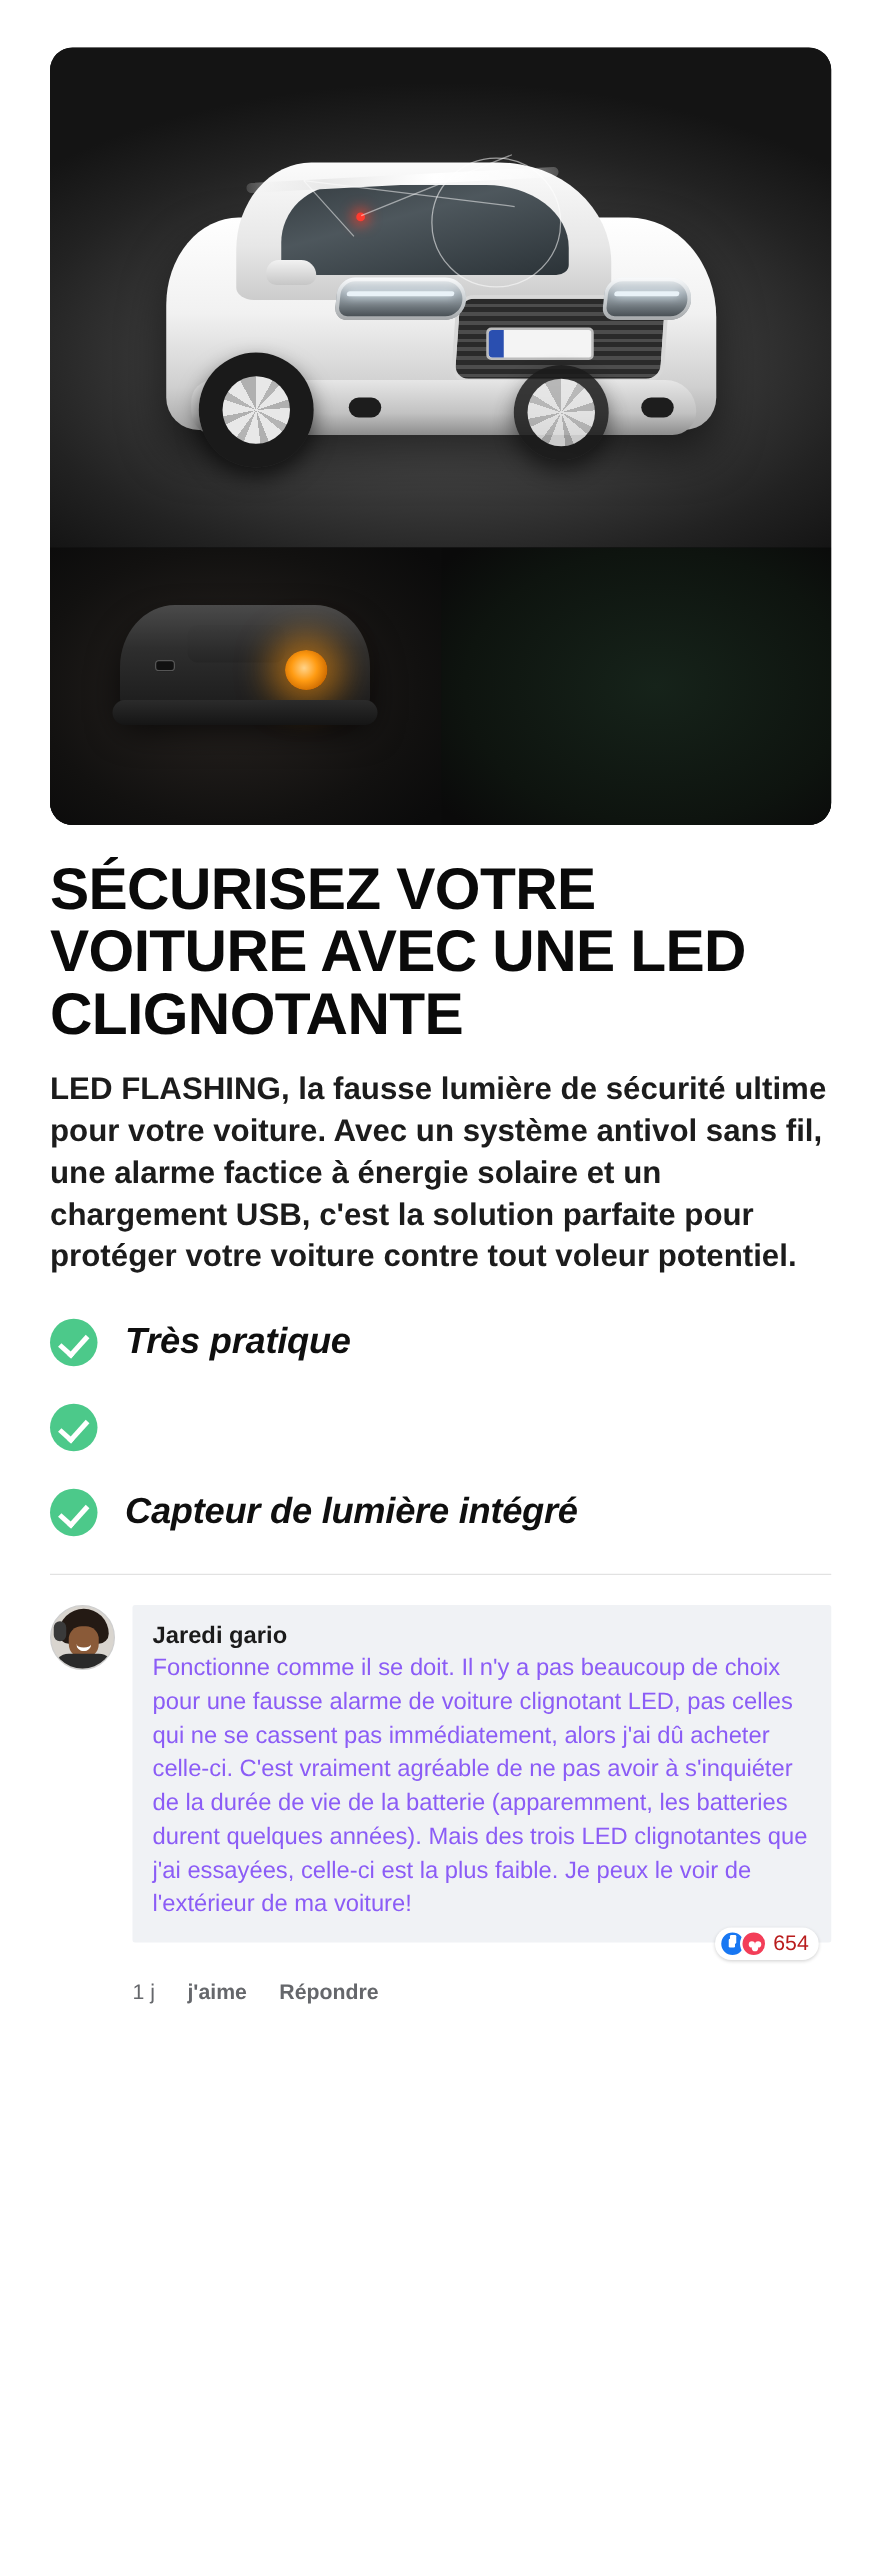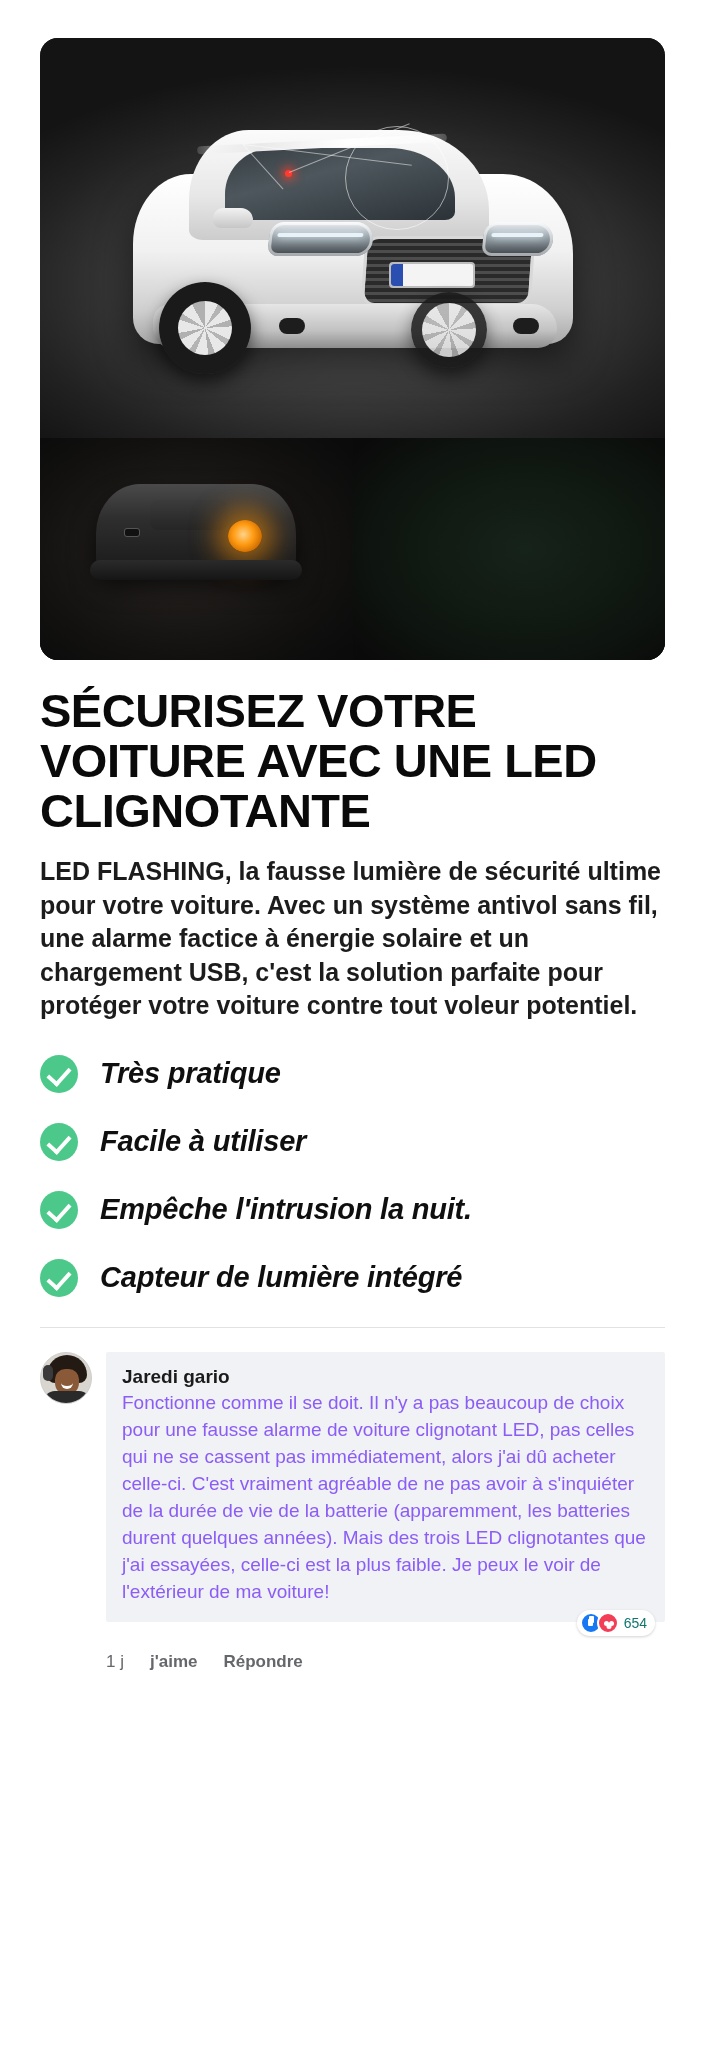--- a/index.html
+++ b/index.html
@@ -427,22 +427,22 @@
   .rx.love::after {
     content: "";
     position: absolute;
     left: 5px; top: 7px;
     width: 5px; height: 5px;
     background: #fff;
     border-radius: 50%;
     box-shadow: 5px 0 0 #fff, 2.5px 3px 0 #fff;
   }
   .rx-count {
-    font-size: 14px;
-    color: #0f766e;
+    font-size: 17px;
+    color: #b91c1c;
     font-weight: 500;
   }
   .review-actions {
     display: flex;
     gap: 26px;
     margin: 30px 0 16px 66px;
     font-size: 17px;
     color: #65676b;
     font-weight: 600;
   }
@@ -505,25 +505,20 @@
 
   <p class="lead">LED FLASHING,  la fausse lumière de sécurité ultime pour votre voiture. Avec un système antivol sans fil, une alarme factice à énergie solaire et un chargement USB, c'est la solution parfaite pour protéger votre voiture contre tout voleur potentiel.</p>
 
   <ul class="features">
     <li class="feature">
       <span class="check"></span>
       <span class="feature-label">Très pratique</span>
     </li>
     <li class="feature">
       <span class="check"></span>
-      <span class="feature-label">Facile à utiliser</span>
-    </li>
-    <li class="feature">
-      <span class="check"></span>
-      <span class="feature-label">Empêche l'intrusion la nuit.</span>
     </li>
     <li class="feature">
       <span class="check"></span>
       <span class="feature-label">Capteur de lumière intégré</span>
     </li>
   </ul>
 
   <div class="divider"></div>
 
   <div class="review">

